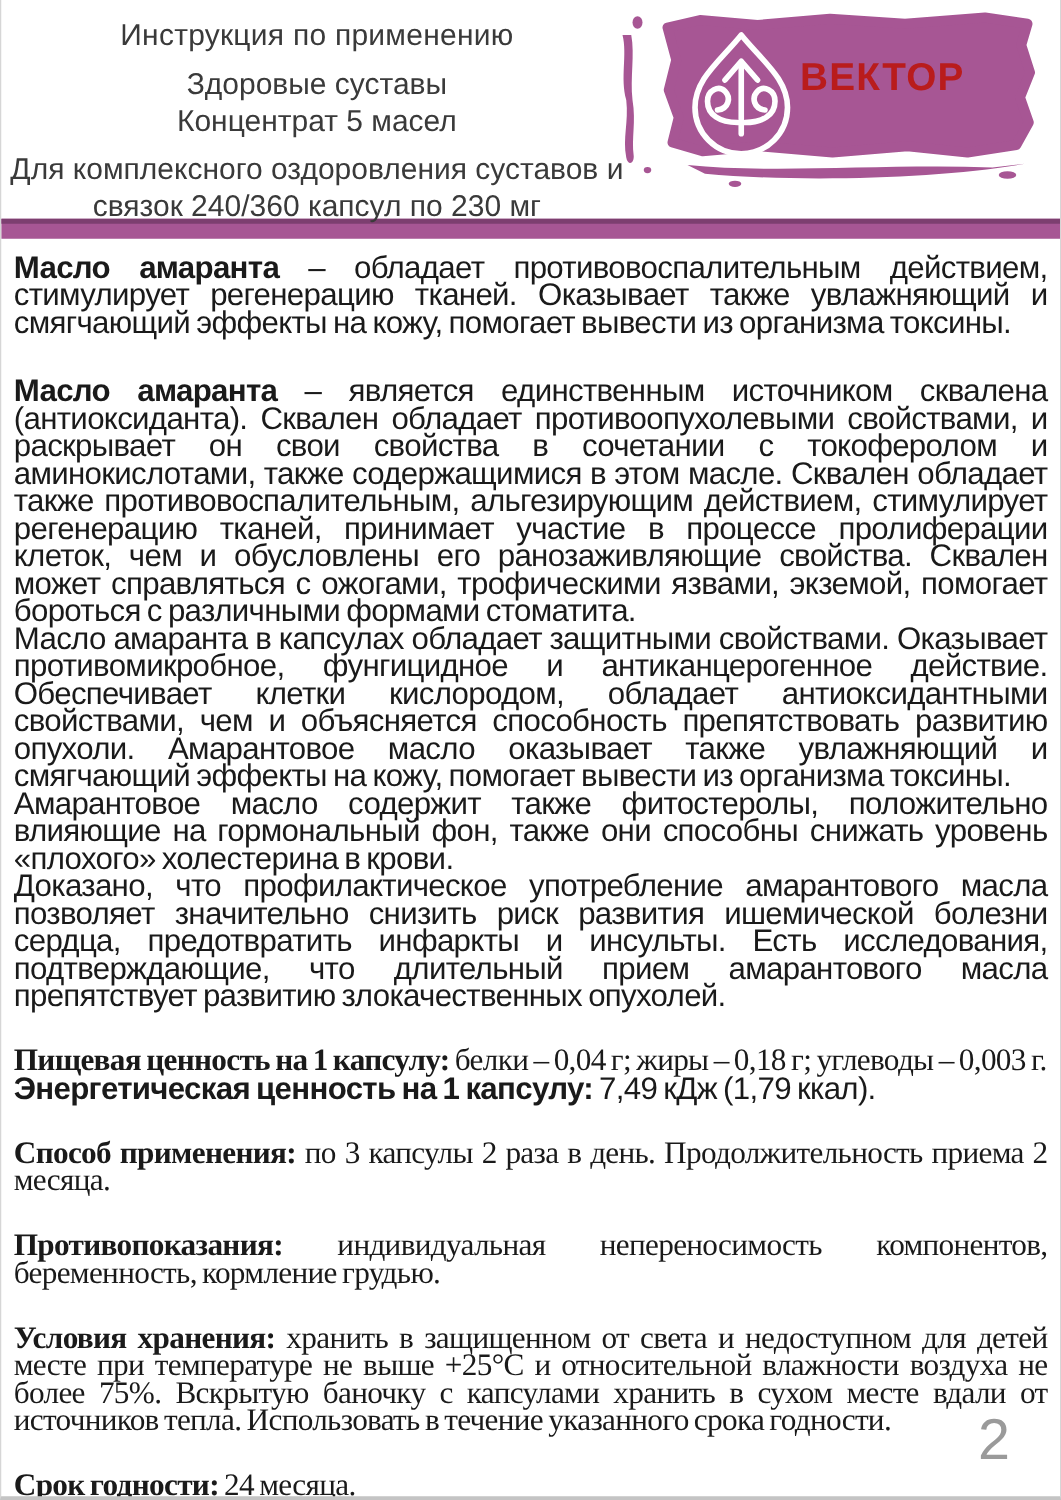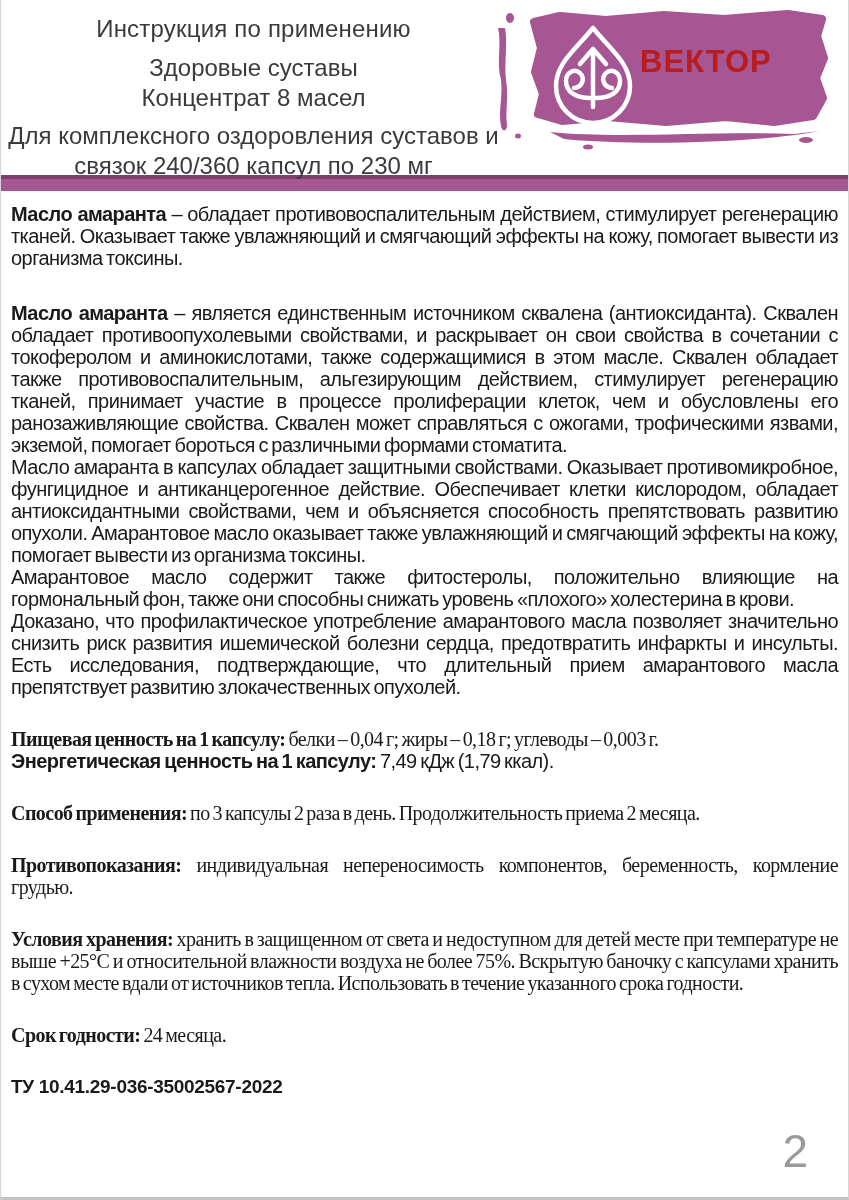--- a/index.html
+++ b/index.html
@@ -40,21 +40,21 @@
   
   .body-card{
     position:relative;
     height:1009px;
     box-sizing:border-box;
     padding:12px 10px 0 10px;
     overflow:hidden;
   }
   .para{
     margin:0;
-    font-size:20px;line-height:22px;
+    font-size:25px;line-height:22px;
     letter-spacing:-0.55px;word-spacing:-1.5px;
     text-align:justify;
     hyphens:auto;-webkit-hyphens:auto;
   }
   .para b{font-weight:700;}
   .gap-p{margin-top:33px;}
   .gap-s{margin-top:30px;font-family:Liberation Serif, serif;}
   .warning{white-space:pre-line;}
   .tu{margin-top:30px;font-weight:700;font-size:19px;letter-spacing:-0.3px;}
   .page-number{
@@ -65,21 +65,21 @@
 </head>
 <body>
 
 <div class="page">
 
   <div class="header">
     <div class="head-col">
       <div class="head-title">Инструкция по применению</div>
       <div class="head-product">
         <div>Здоровые суставы</div>
-        <div>Концентрат 8 масел</div>
+        <div>Концентрат 5 масел</div>
       </div>
       <div class="head-purpose">Для комплексного оздоровления суставов и связок 240/360 капсул по 230 мг</div>
     </div>
 
     <div class="badge">
       <svg width="358" height="152" viewBox="0 0 358 152">
         <g fill="#a75694">
 
           <path d="M10 22 C14 38 8 56 13 74 C15 92 10 104 13 120 C14 126 19 126 19 119 C17 104 21 92 18 74 C16 56 20 38 17 22 Z"></path>
           <ellipse cx="22" cy="12" rx="4" ry="5"></ellipse>

